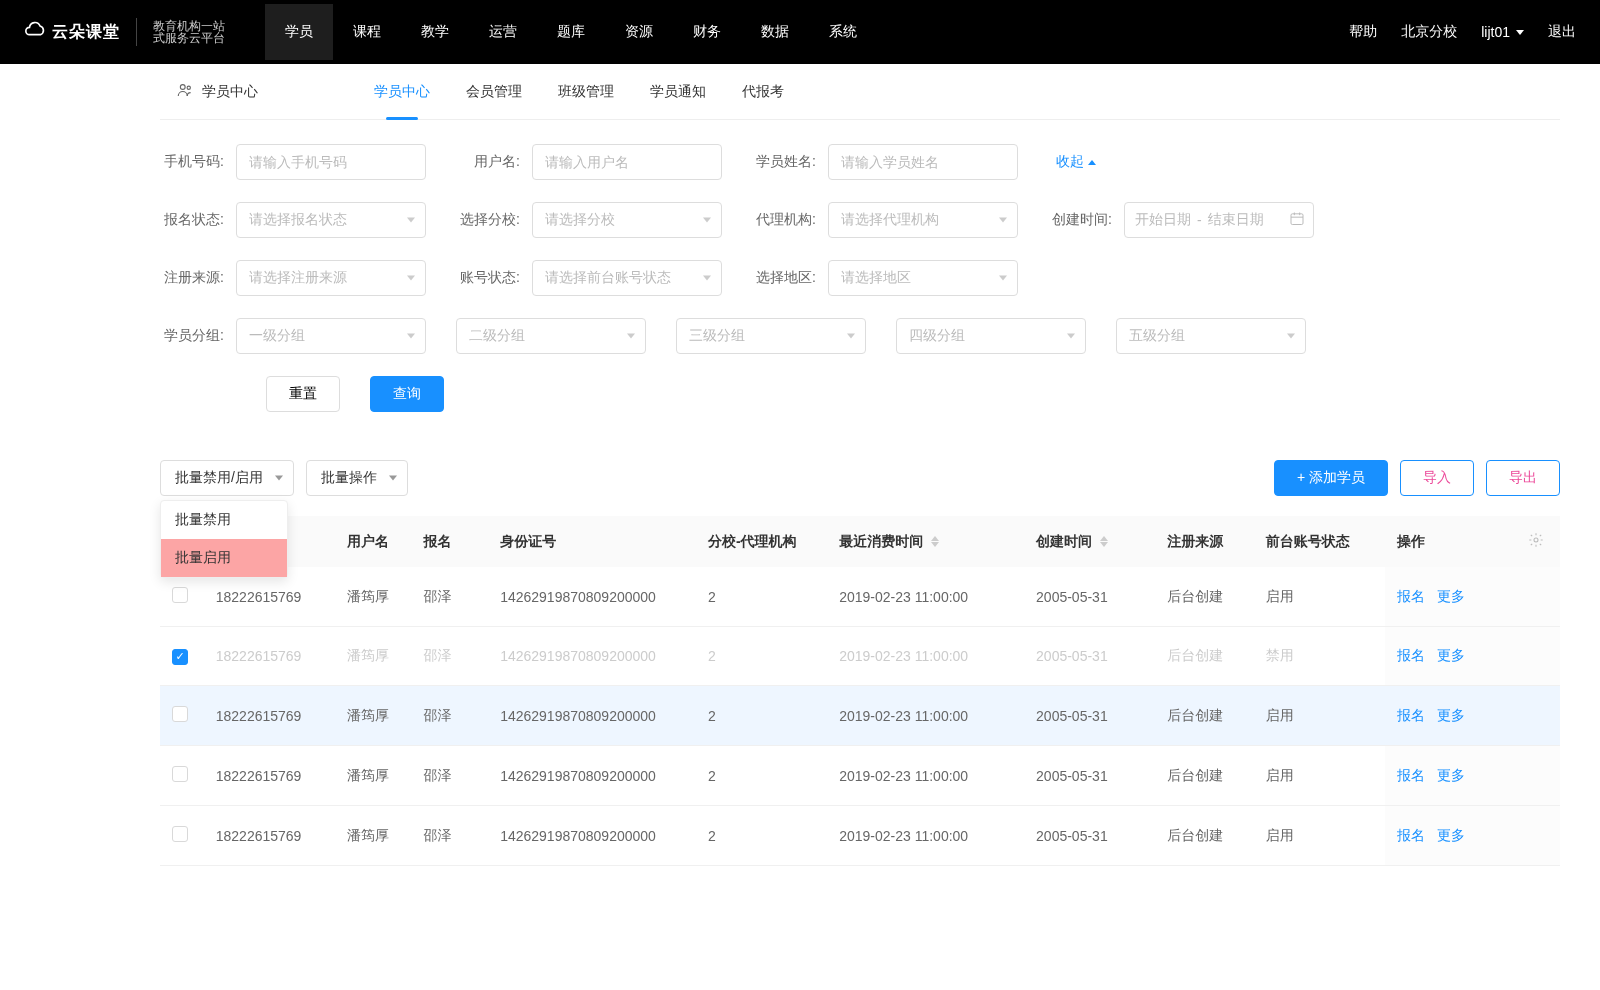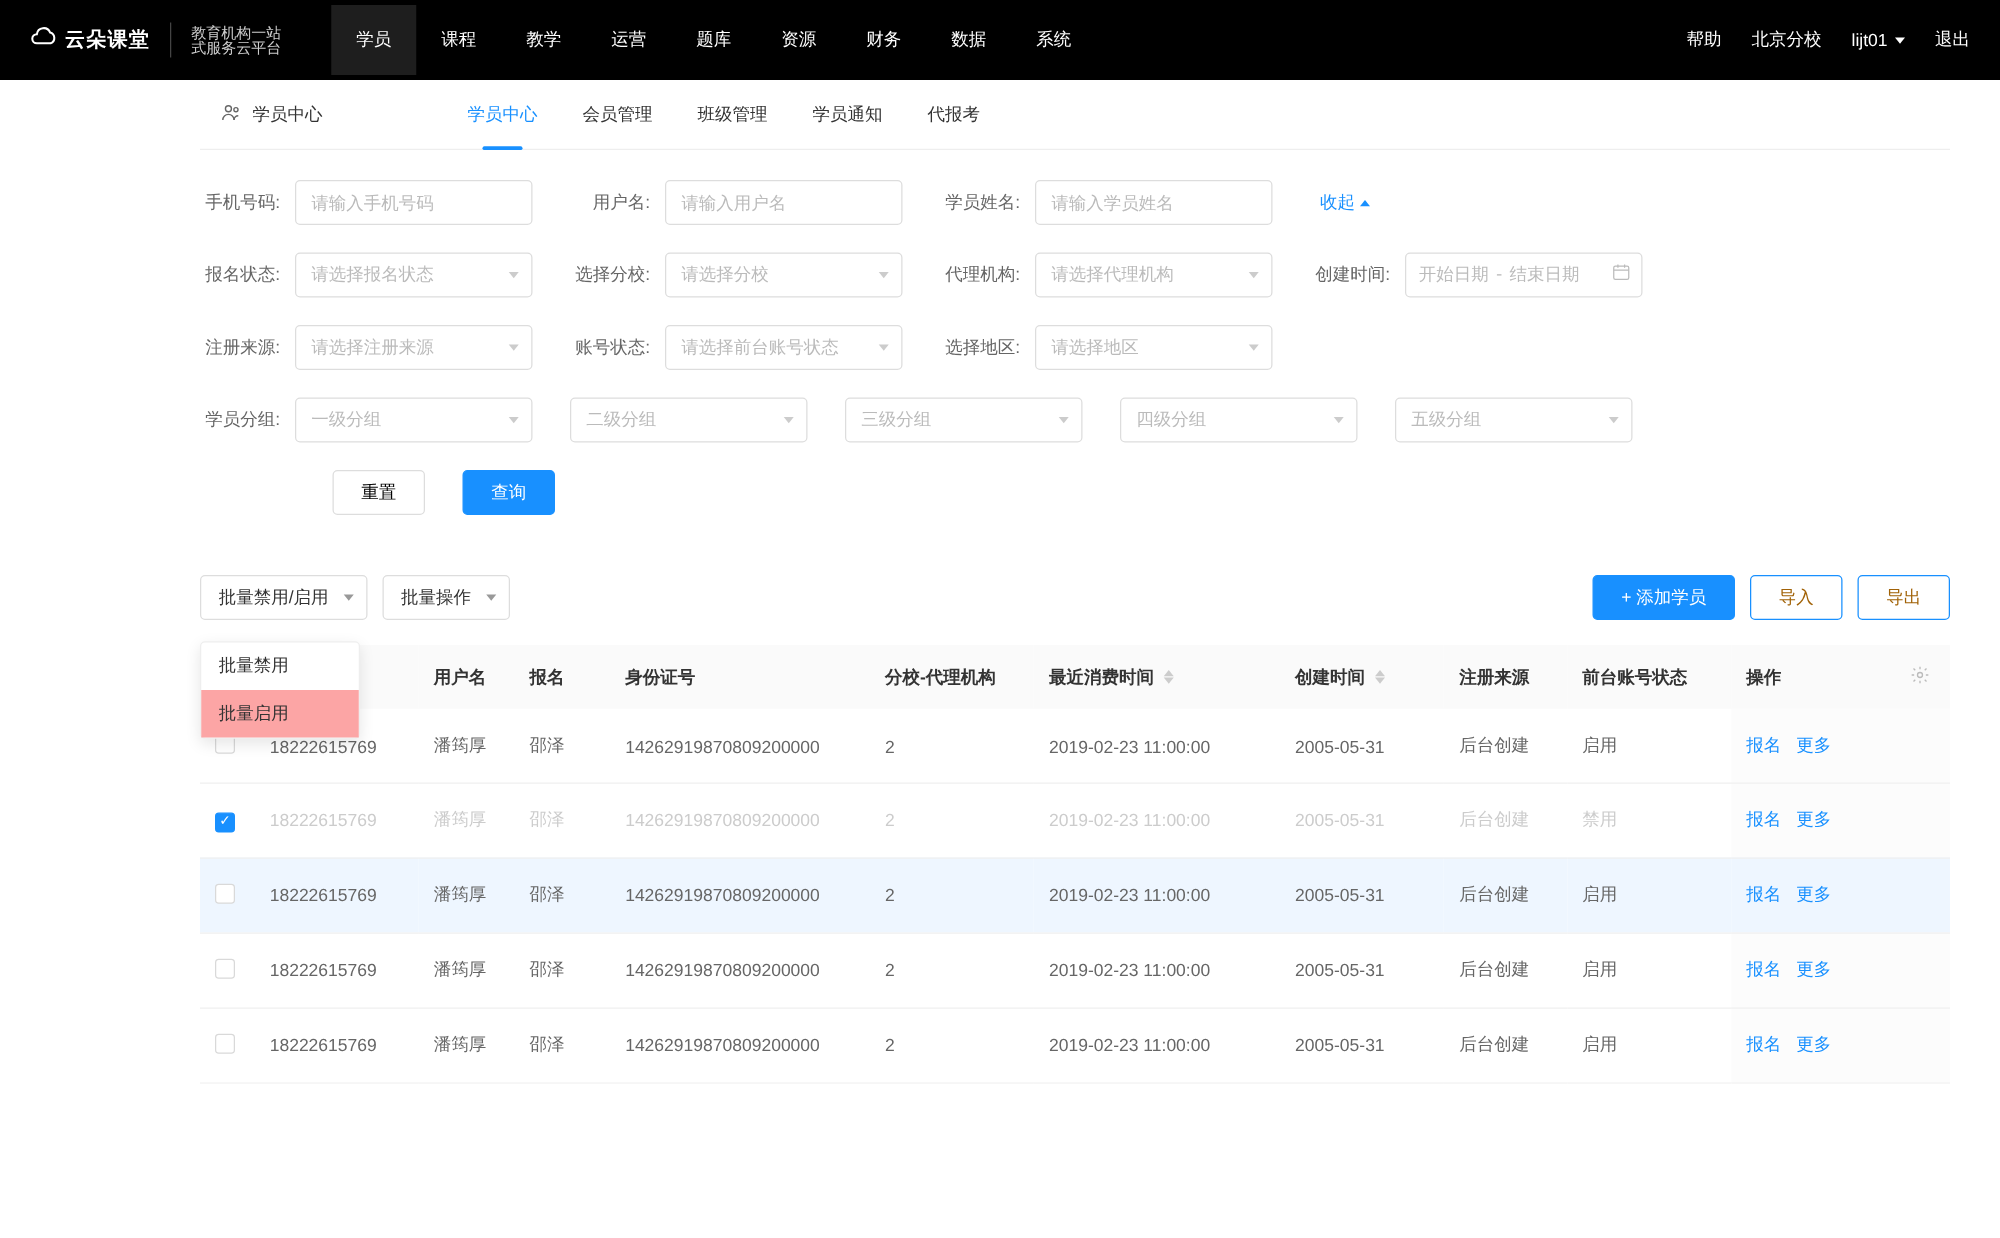--- a/index.html
+++ b/index.html
@@ -35,33 +35,33 @@
 .filter-row { display: flex; align-items: center; margin-bottom: 22px; gap: 30px; flex-wrap: wrap; }
 .filter-field { display: flex; align-items: center; gap: 12px; }
 .filter-label { width: 64px; text-align: right; color: #666; white-space: nowrap; }
 .input, .select { height: 36px; border: 1px solid #ddd; border-radius: 4px; padding: 0 12px; font-size: 14px; color: #333; background: #fff; outline: none; }
 .input::placeholder { color: #bbb; }
 .select { position: relative; display: flex; align-items: center; color: #bbb; cursor: pointer; padding-right: 28px; }
 .select-arrow { position: absolute; right: 10px; top: 50%; transform: translateY(-50%); width: 0; height: 0; border-left: 4px solid transparent; border-right: 4px solid transparent; border-top: 5px solid #ccc; }
 .w190 { width: 190px; }
 .collapse-link { color: #1890ff; cursor: pointer; display: flex; align-items: center; gap: 4px; margin-left: 8px; }
 .chevron-up { display: inline-block; width: 0; height: 0; border-left: 4px solid transparent; border-right: 4px solid transparent; border-bottom: 5px solid #1890ff; }
-.date-range { width: 190px; height: 36px; border: 1px solid #ddd; border-radius: 4px; display: flex; align-items: center; padding: 0 10px; gap: 6px; color: #bbb; position: relative; font-family: Liberation Serif, serif; }
+.date-range { width: 190px; height: 36px; border: 1px solid #ddd; border-radius: 4px; display: flex; align-items: center; padding: 0 10px; gap: 6px; color: #bbb; position: relative; }
 .date-range .cal-icon { position: absolute; right: 8px; top: 50%; transform: translateY(-50%); }
 .btn { height: 36px; padding: 0 22px; border-radius: 4px; cursor: pointer; border: 1px solid #ddd; background: #fff; font-size: 14px; display: inline-flex; align-items: center; }
 .btn-primary { background: #1890ff; border-color: #1890ff; color: #fff; }
-.btn-outline-primary { border: 1px solid #1890ff; color: #a16207; background: #fff; }
+.btn-outline-primary { border: 1px solid #1890ff; color: #ec4899; background: #fff; }
 
 
 .toolbar { display: flex; align-items: center; margin-top: 36px; margin-bottom: 0; position: relative; }
 .toolbar-left { display: flex; gap: 12px; }
 .toolbar-right { margin-left: auto; display: flex; gap: 12px; }
 .dropdown-btn { height: 36px; border: 1px solid #ddd; border-radius: 4px; padding: 0 30px 0 14px; display: flex; align-items: center; cursor: pointer; position: relative; }
 .dropdown-btn .dd-arrow { position: absolute; right: 10px; top: 50%; transform: translateY(-50%); width: 0; height: 0; border-left: 4px solid transparent; border-right: 4px solid transparent; border-top: 5px solid #999; }
-.dropdown-menu { position: absolute; top: 53px; left: 0; width: 128px; background: #fff; border: 1px solid #eee; border-radius: 4px; box-shadow: 0 4px 12px rgba(0,0,0,0.1); z-index: 10; }
+.dropdown-menu { position: absolute; top: 40px; left: 0; width: 128px; background: #fff; border: 1px solid #eee; border-radius: 4px; box-shadow: 0 4px 12px rgba(0,0,0,0.1); z-index: 10; }
 .dropdown-option { padding: 10px 14px; cursor: pointer; }
 .dropdown-option.hover { background: #fca5a5; }
 
 
 .table { width: 100%; margin-top: 20px; border-collapse: collapse; }
 .table th { background: #fafafa; text-align: left; font-weight: 600; color: #333; padding: 16px 12px; font-size: 14px; }
 .table td { padding: 20px 12px; border-bottom: 1px solid #f0f0f0; color: #666; font-size: 14px; }
 .table tr.highlight td { background: #eef6ff; }
 .checkbox { width: 16px; height: 16px; border: 1px solid #d9d9d9; border-radius: 3px; display: inline-flex; align-items: center; justify-content: center; cursor: pointer; background: #fff; }
 .checkbox.checked { background: #1890ff; border-color: #1890ff; }

